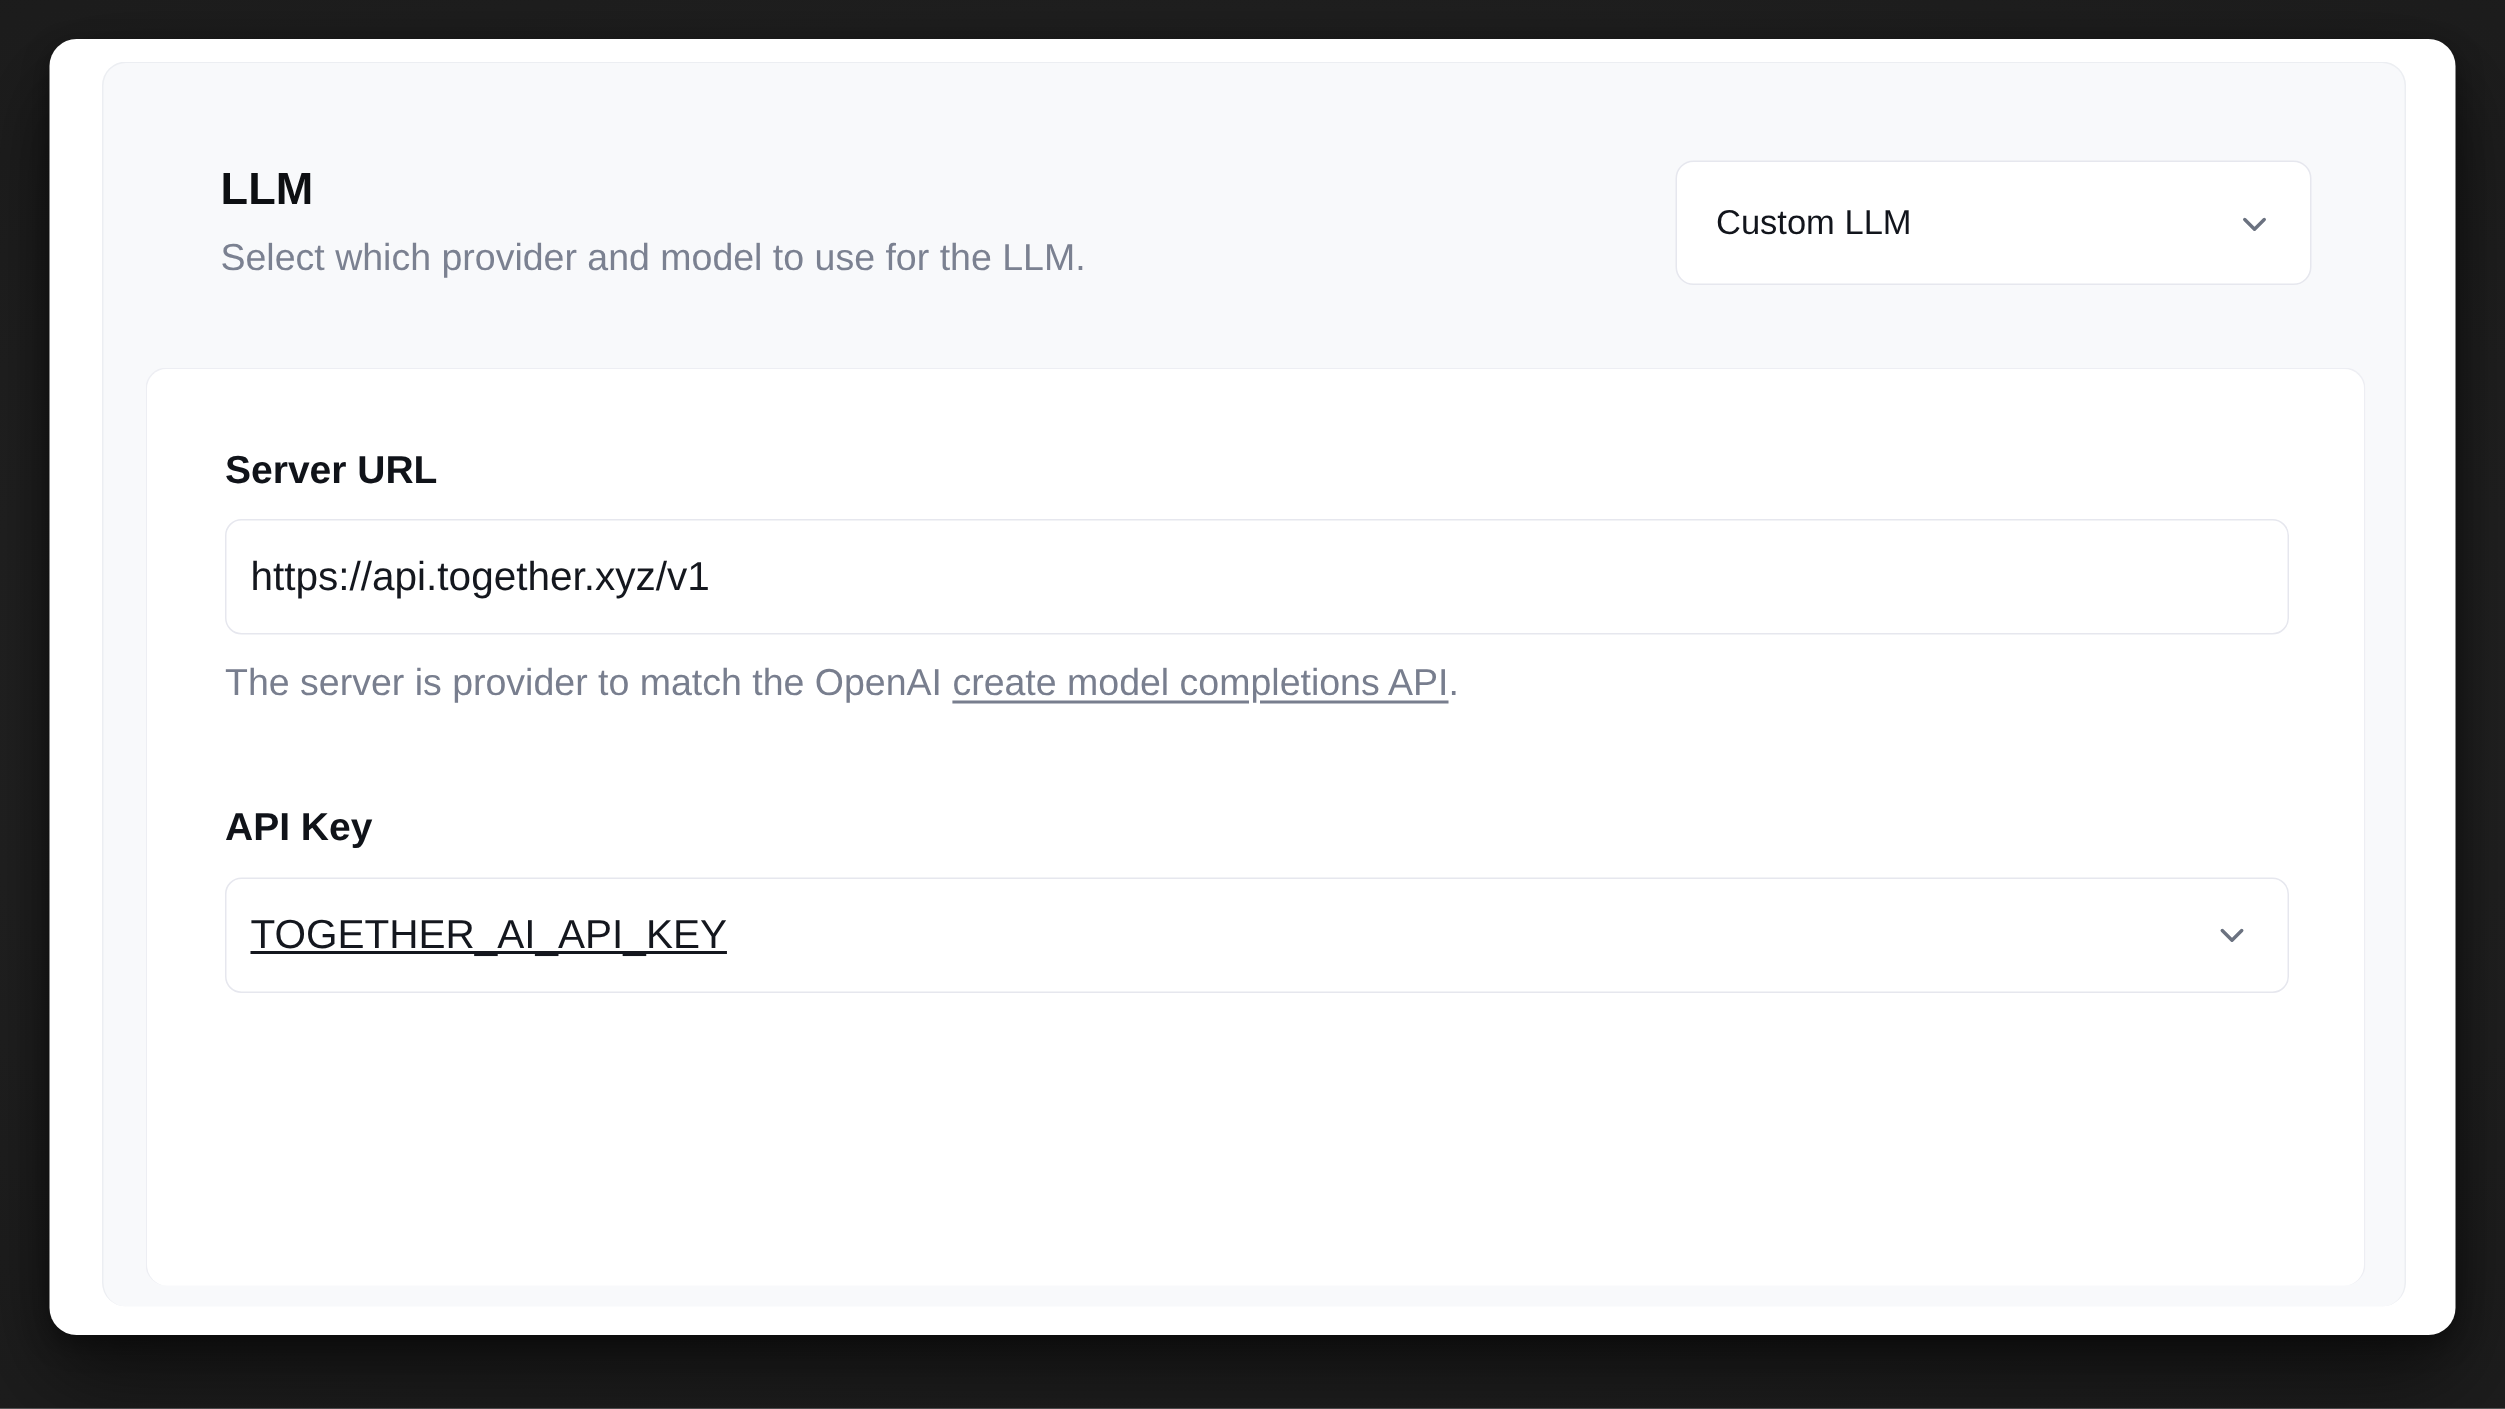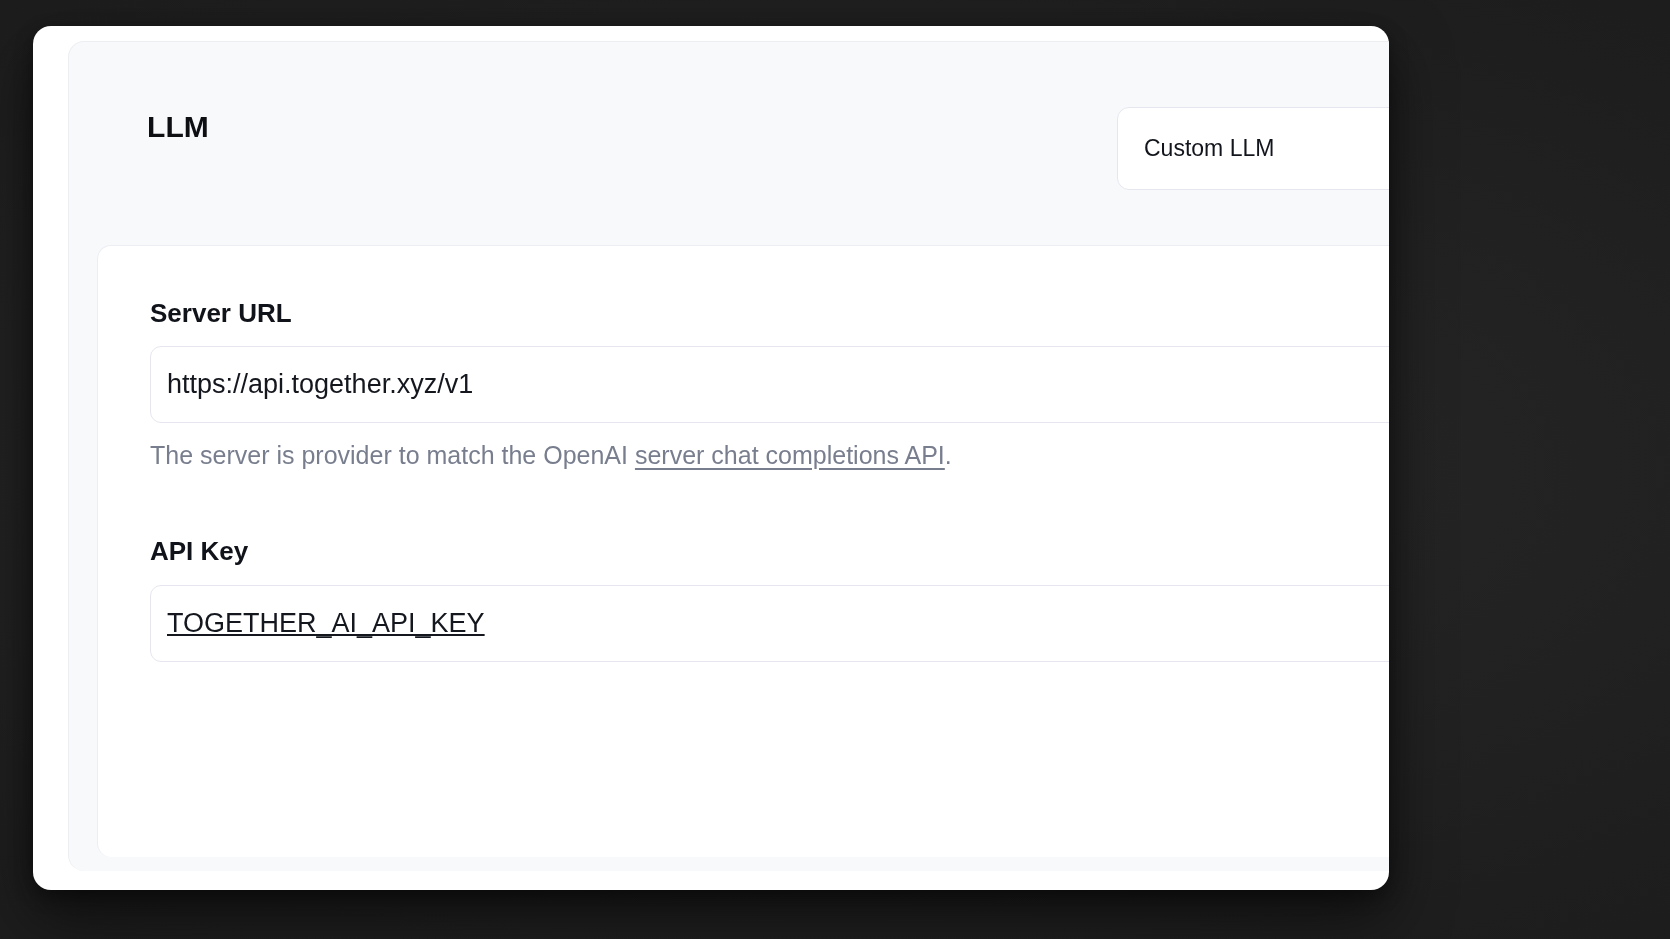--- a/index.html
+++ b/index.html
@@ -23,21 +23,21 @@
     inset: 0;
     background:
       radial-gradient(ellipse 120% 90% at 50% 50%, #292929 0%, #1e1e1e 60%, #191919 100%);
   }
 
   
   .modal-shell {
     position: absolute;
     left: 33px;
     top: 26px;
-    width: 1356px;
+    width: 1604px;
     height: 864px;
     background: #ffffff;
     border-radius: 18px;
     box-shadow: 0 26px 60px rgba(0,0,0,0.55), 0 6px 18px rgba(0,0,0,0.35);
     overflow: hidden;
   }
 
   
   .settings-panel {
     position: absolute;
@@ -174,40 +174,41 @@
 <div class="backdrop"></div>
 
 <div class="modal-shell">
 
   <div class="settings-panel">
 
     <div class="panel-header">
 
       <div class="header-text">
         <div class="panel-title">LLM</div>
+        <div class="panel-subtitle">Select which provider and model to use for the LLM.</div>
       </div>
 
       <div class="provider-select">
         <span class="value">Custom LLM</span>
         <span class="chev">
           <svg viewBox="0 0 24 24" fill="none" stroke="#6b7280" stroke-width="2.1" stroke-linecap="round" stroke-linejoin="round">
             <polyline points="6 9.5 12 15.5 18 9.5"></polyline>
           </svg>
         </span>
       </div>
 
     </div>
 
     <div class="form-card">
 
       <div class="field">
         <div class="field-label">Server URL</div>
         <div class="text-input">https://api.together.xyz/v1</div>
         <div class="helper">
-          <span>The server is provider to match the OpenAI </span><span class="link">server chat completions API</span><span>.</span>
+          <span>The server is provider to match the OpenAI </span><span class="link">create model completions API</span><span>.</span>
         </div>
       </div>
 
       <div class="gap-a"></div>
 
 
       <div class="gap-b"></div>
 
       <div class="field">
         <div class="field-label">API Key</div>

